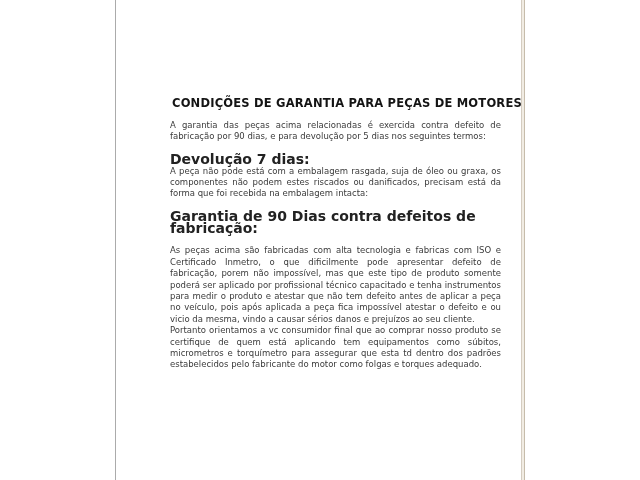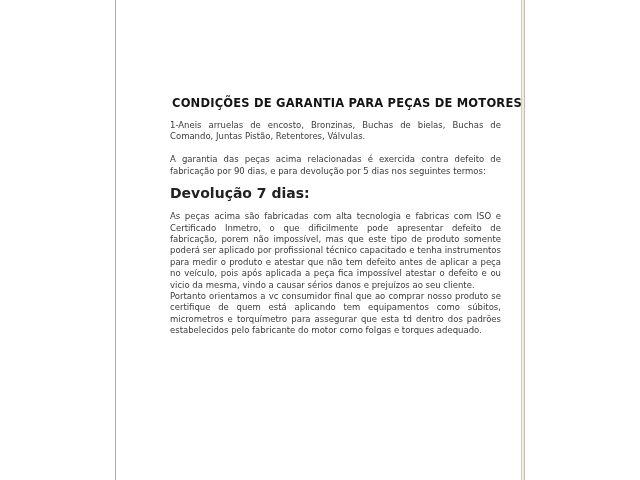--- a/index.html
+++ b/index.html
@@ -77,28 +77,29 @@
 
 <div class="canvas">
 
   <div class="page-edge-left"></div>
   <div class="page-edge-right"></div>
 
   <div class="content">
 
     <h1 class="doc-title">CONDIÇÕES DE GARANTIA PARA PEÇAS DE MOTORES</h1>
 
-    <p class="para">1-Aneis arruelas de encosto, Bronzinas, Buchas de bielas, Buchas de Comando, Juntas Pistão, Retentores, Válvulas.</p>
 
     <p class="para">A garantia das peças acima relacionadas é exercida contra defeito de fabricação por 90 dias, e para devolução por 5 dias nos seguintes termos:</p>
 
     <div class="section">
       <h2 class="sub-heading">Devolução 7 dias:</h2>
+      <p class="para-tight">A peça não pode está com a embalagem rasgada, suja de óleo ou graxa, os componentes não podem estes riscados ou danificados, precisam está da forma que foi recebida na embalagem intacta:</p>
     </div>
 
+    <h2 class="sub-heading spaced">Garantia de 90 Dias contra defeitos de fabricação:</h2>
 
     <div class="section">
       <p class="para-tight">As peças acima são fabricadas com alta tecnologia e fabricas com ISO e Certificado Inmetro, o que dificilmente pode apresentar defeito de fabricação, porem não impossível, mas que este tipo de produto somente poderá ser aplicado por profissional técnico capacitado e tenha instrumentos para medir o produto e atestar que não tem defeito antes de aplicar a peça no veículo, pois após aplicada a peça fica impossível atestar o defeito e ou vicio da mesma, vindo a causar sérios danos e prejuízos ao seu cliente.</p>
       <p class="para-tight">Portanto orientamos a vc consumidor final que ao comprar nosso produto se certifique de quem está aplicando tem equipamentos como súbitos, micrometros e torquímetro para assegurar que esta td dentro dos padrões estabelecidos pelo fabricante do motor como folgas e torques adequado.</p>
     </div>
 
 
   </div>
 </div>
 

